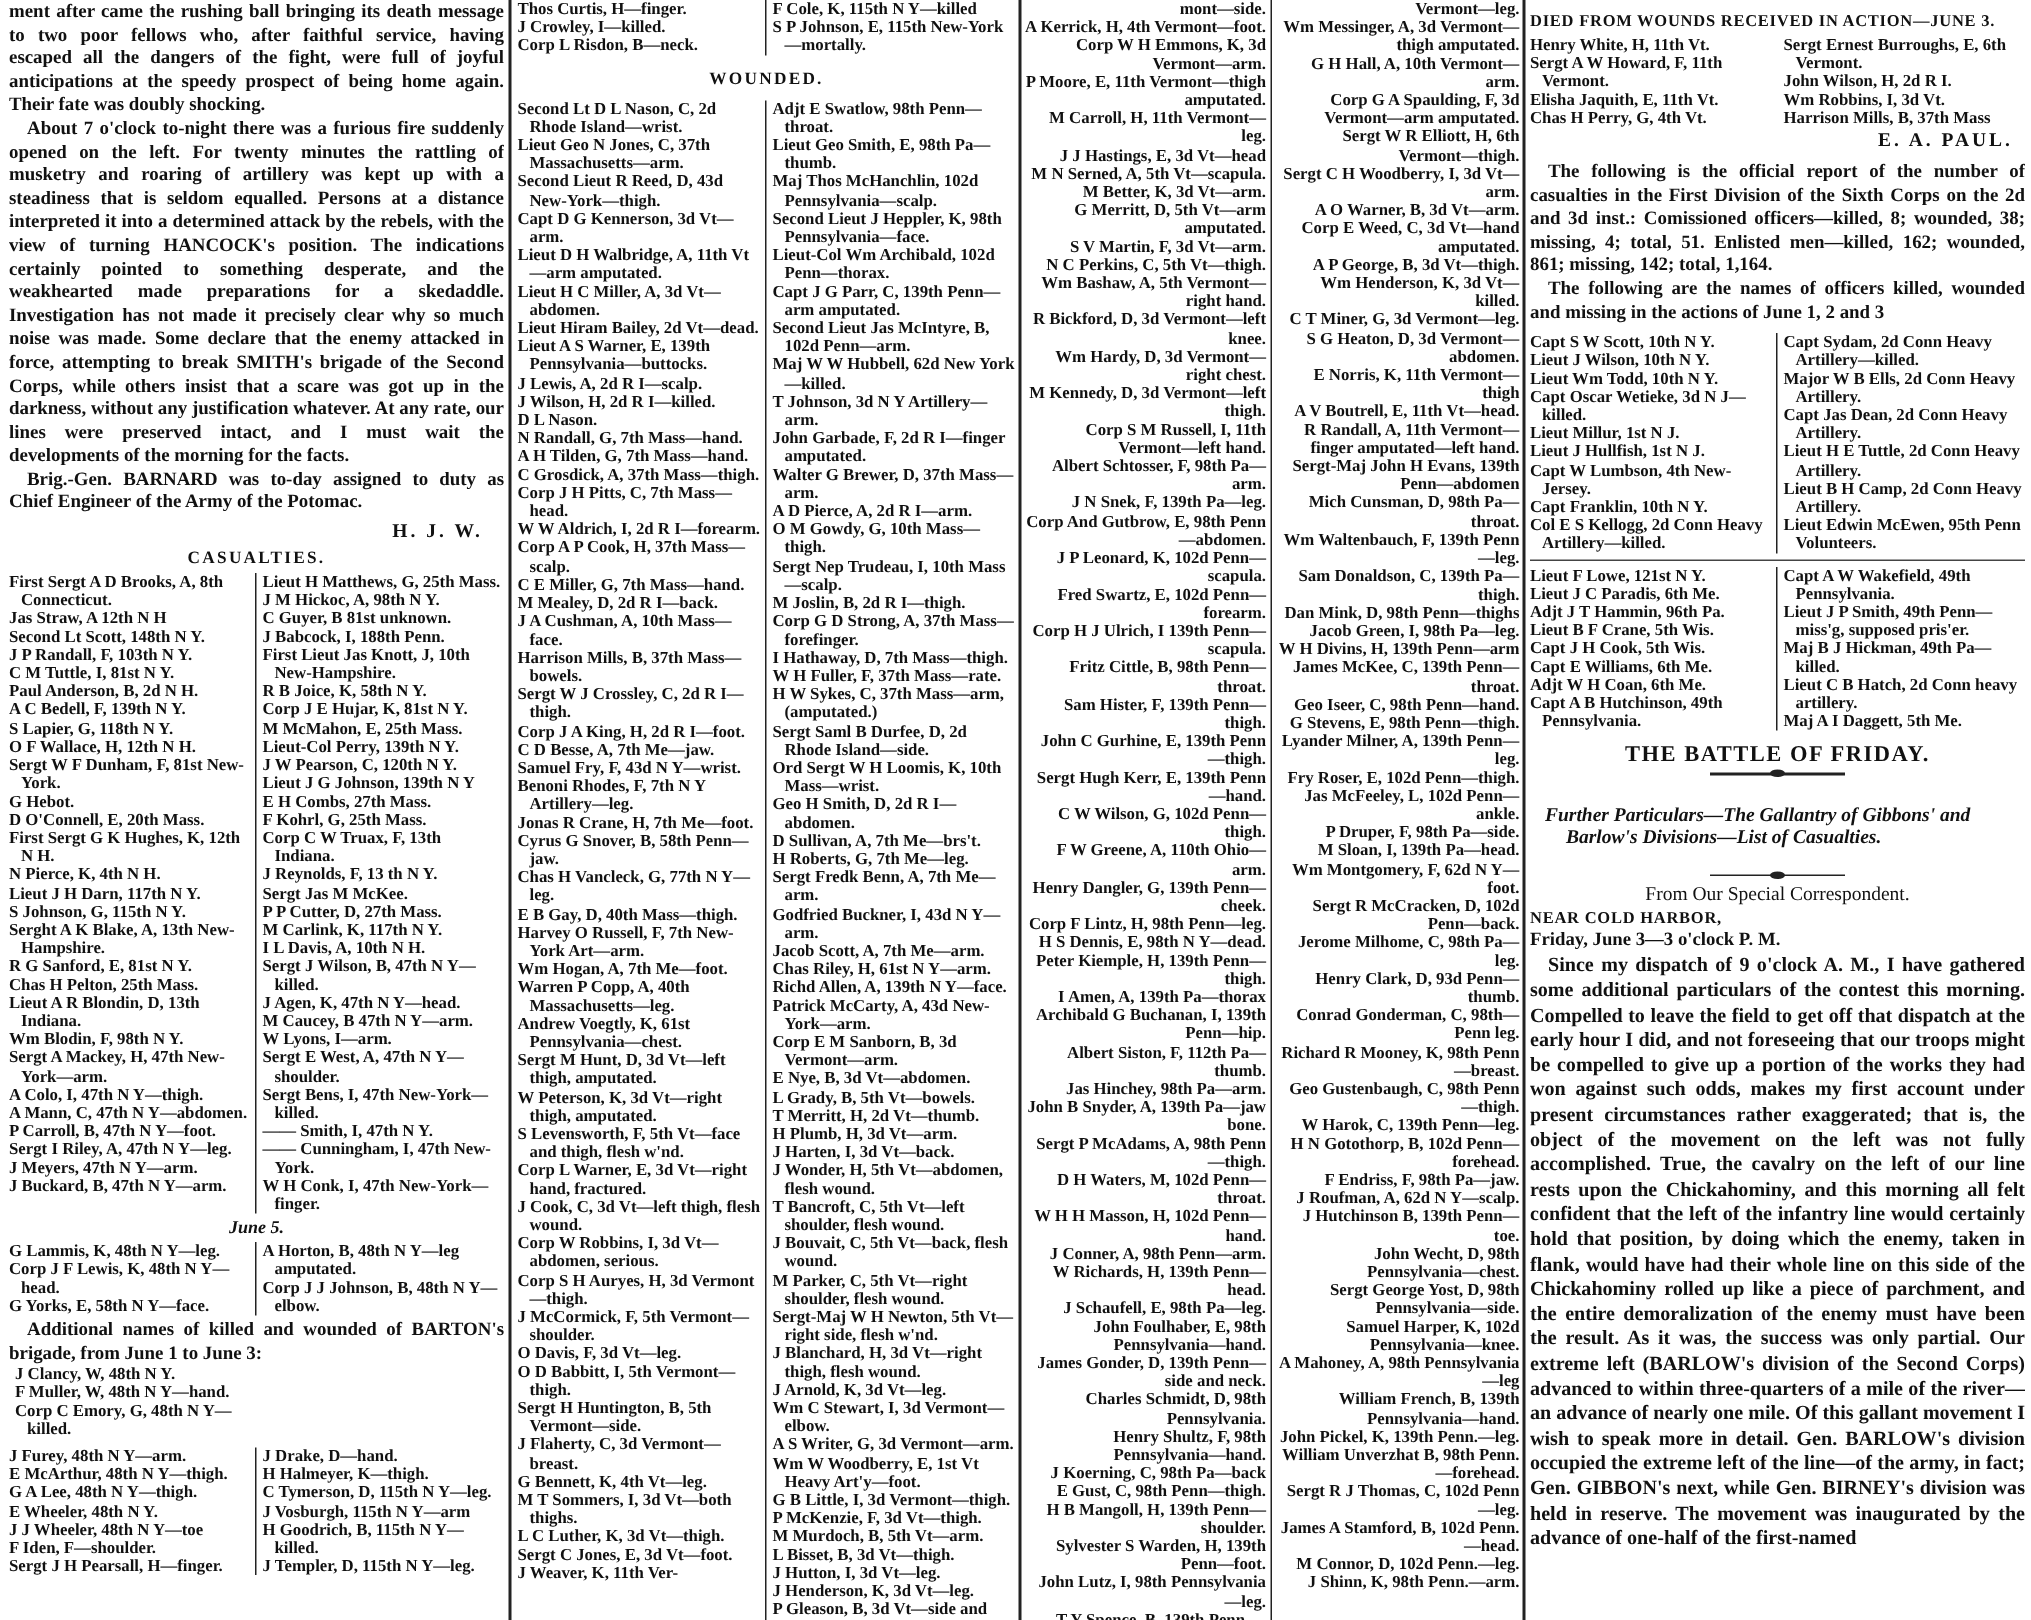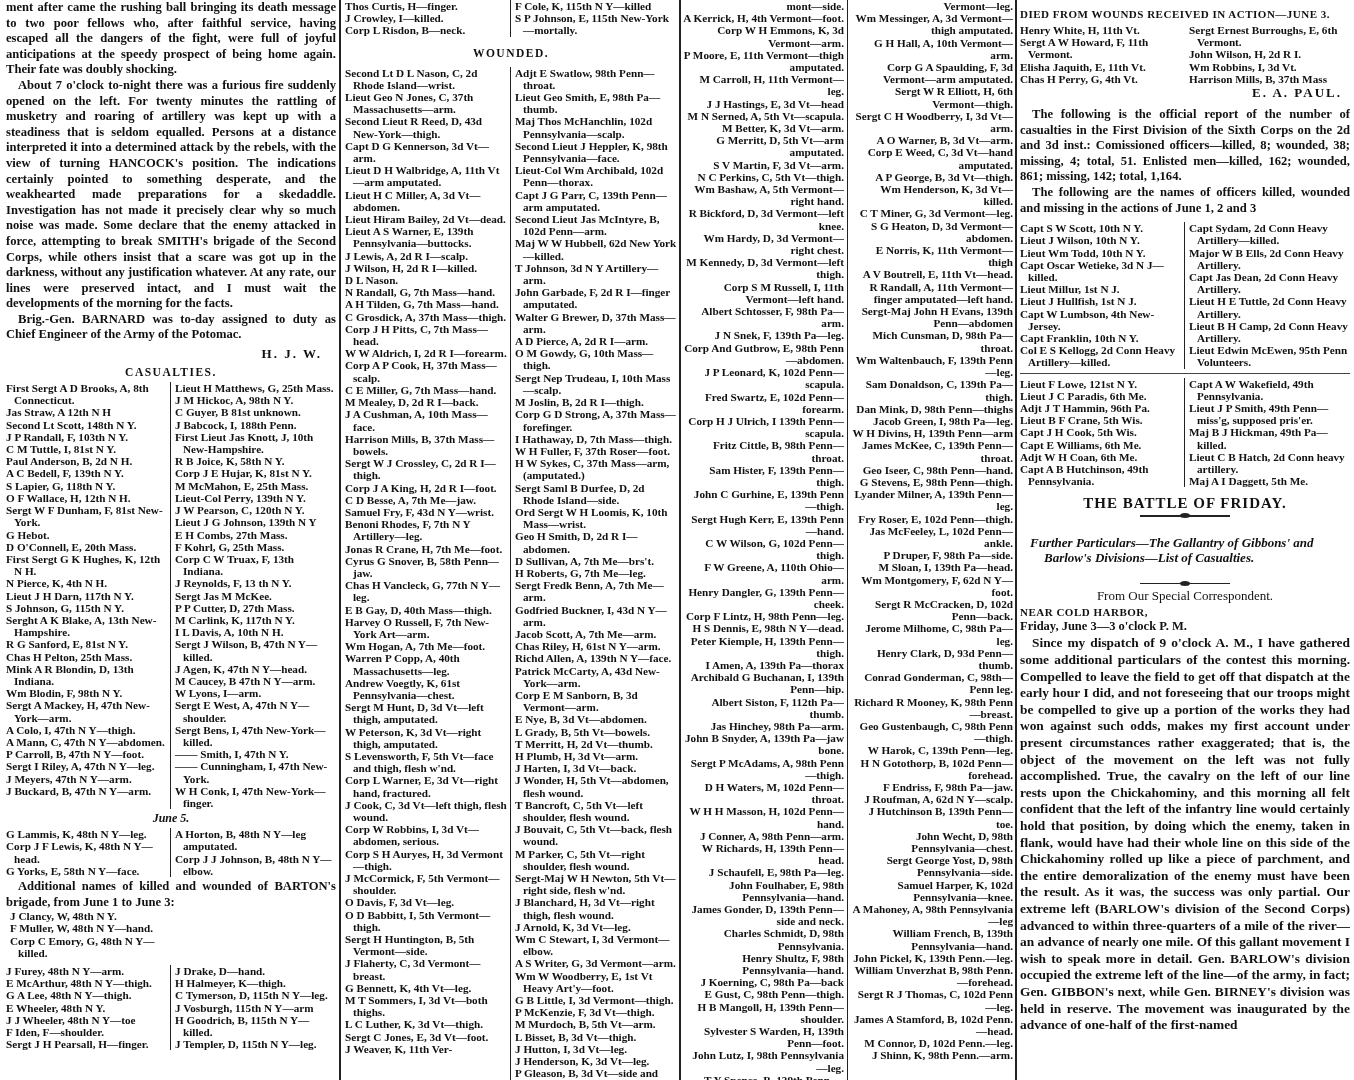--- a/index.html
+++ b/index.html
@@ -55,21 +55,21 @@
         <p class="entry">Sergt W F Dunham, F, 81st New-York.</p>
         <p class="entry">G Hebot.</p>
         <p class="entry">D O'Connell, E, 20th Mass.</p>
         <p class="entry">First Sergt G K Hughes, K, 12th N H.</p>
         <p class="entry">N Pierce, K, 4th N H.</p>
         <p class="entry">Lieut J H Darn, 117th N Y.</p>
         <p class="entry">S Johnson, G, 115th N Y.</p>
         <p class="entry">Serght A K Blake, A, 13th New-Hampshire.</p>
         <p class="entry">R G Sanford, E, 81st N Y.</p>
         <p class="entry">Chas H Pelton, 25th Mass.</p>
-        <p class="entry">Mink A R Blondin, D, 13th Indiana.</p>
+        <p class="entry">Lieut A R Blondin, D, 13th Indiana.</p>
         <p class="entry">Wm Blodin, F, 98th N Y.</p>
         <p class="entry">Sergt A Mackey, H, 47th New-York—arm.</p>
         <p class="entry">A Colo, I, 47th N Y—thigh.</p>
         <p class="entry">A Mann, C, 47th N Y—abdomen.</p>
         <p class="entry">P Carroll, B, 47th N Y—foot.</p>
         <p class="entry">Sergt I Riley, A, 47th N Y—leg.</p>
         <p class="entry">J Meyers, 47th N Y—arm.</p>
         <p class="entry">J Buckard, B, 47th N Y—arm.</p>
       </div>
     <div class="r">
@@ -223,21 +223,21 @@
         <p class="entry">Maj W W Hubbell, 62d New York—killed.</p>
         <p class="entry">T Johnson, 3d N Y Artillery—arm.</p>
         <p class="entry">John Garbade, F, 2d R I—finger amputated.</p>
         <p class="entry">Walter G Brewer, D, 37th Mass—arm.</p>
         <p class="entry">A D Pierce, A, 2d R I—arm.</p>
         <p class="entry">O M Gowdy, G, 10th Mass—thigh.</p>
         <p class="entry">Sergt Nep Trudeau, I, 10th Mass—scalp.</p>
         <p class="entry">M Joslin, B, 2d R I—thigh.</p>
         <p class="entry">Corp G D Strong, A, 37th Mass—forefinger.</p>
         <p class="entry">I Hathaway, D, 7th Mass—thigh.</p>
-        <p class="entry">W H Fuller, F, 37th Roser—foot.</p>
+        <p class="entry">W H Fuller, F, 37th Mass—rate.</p>
         <p class="entry">H W Sykes, C, 37th Mass—arm, (amputated.)</p>
         <p class="entry">Sergt Saml B Durfee, D, 2d Rhode Island—side.</p>
         <p class="entry">Ord Sergt W H Loomis, K, 10th Mass—wrist.</p>
         <p class="entry">Geo H Smith, D, 2d R I—abdomen.</p>
         <p class="entry">D Sullivan, A, 7th Me—brs't.</p>
         <p class="entry">H Roberts, G, 7th Me—leg.</p>
         <p class="entry">Sergt Fredk Benn, A, 7th Me—arm.</p>
         <p class="entry">Godfried Buckner, I, 43d N Y—arm.</p>
         <p class="entry">Jacob Scott, A, 7th Me—arm.</p>
         <p class="entry">Chas Riley, H, 61st N Y—arm.</p>

